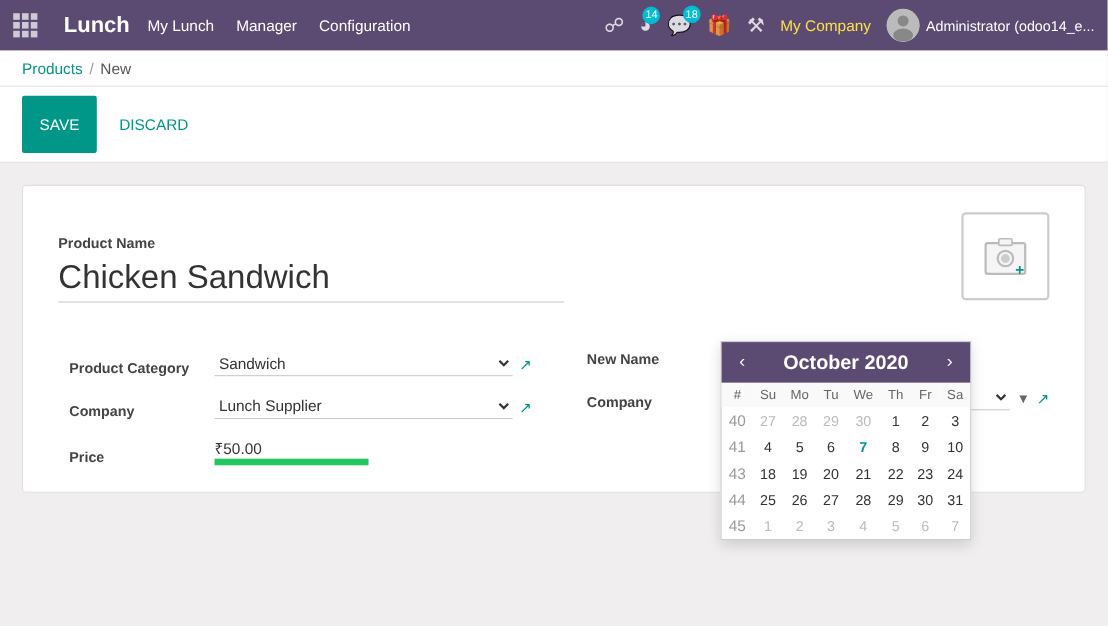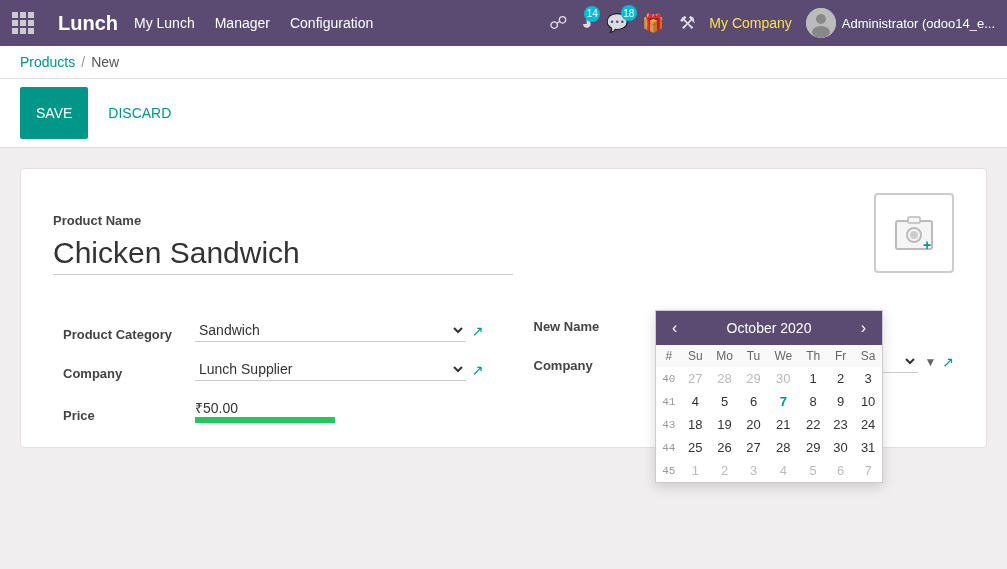--- a/index.html
+++ b/index.html
@@ -173,41 +173,41 @@
       padding: 8px 12px;
     }
     .cal-nav-btn {
       background: none;
       border: none;
       color: #fff;
       font-size: 16px;
       cursor: pointer;
       padding: 0 4px;
     }
-    .cal-month-label { font-size: 14px; font-weight: normal; }
+    .cal-month-label { font-size: 18px; font-weight: bold; }
     .cal-grid {
       width: 100%;
       border-collapse: collapse;
       font-size: 13px;
     }
     .cal-grid th {
       text-align: center;
       padding: 4px 2px;
       color: #666;
       font-weight: normal;
       font-size: 12px;
       background: #f9f9f9;
     }
     .cal-grid td {
       text-align: center;
       padding: 4px 2px;
       cursor: pointer;
       color: #333;
     }
-    .cal-grid td.week-num { color: #999; font-size: 11px; font-family: Liberation Mono, monospace; }
+    .cal-grid td.week-num { color: #999; font-size: 14px; }
     .cal-grid td.other-month { color: #bbb; }
     .cal-grid td.today { color: #009688; font-weight: bold; }
     .cal-grid td.selected {
       background: #009688;
       color: #fff;
       border-radius: 50%;
       font-weight: bold;
     }
     .nav-icon { color: rgba(255,255,255,0.8); font-size: 18px; cursor: pointer; }
   </style>

